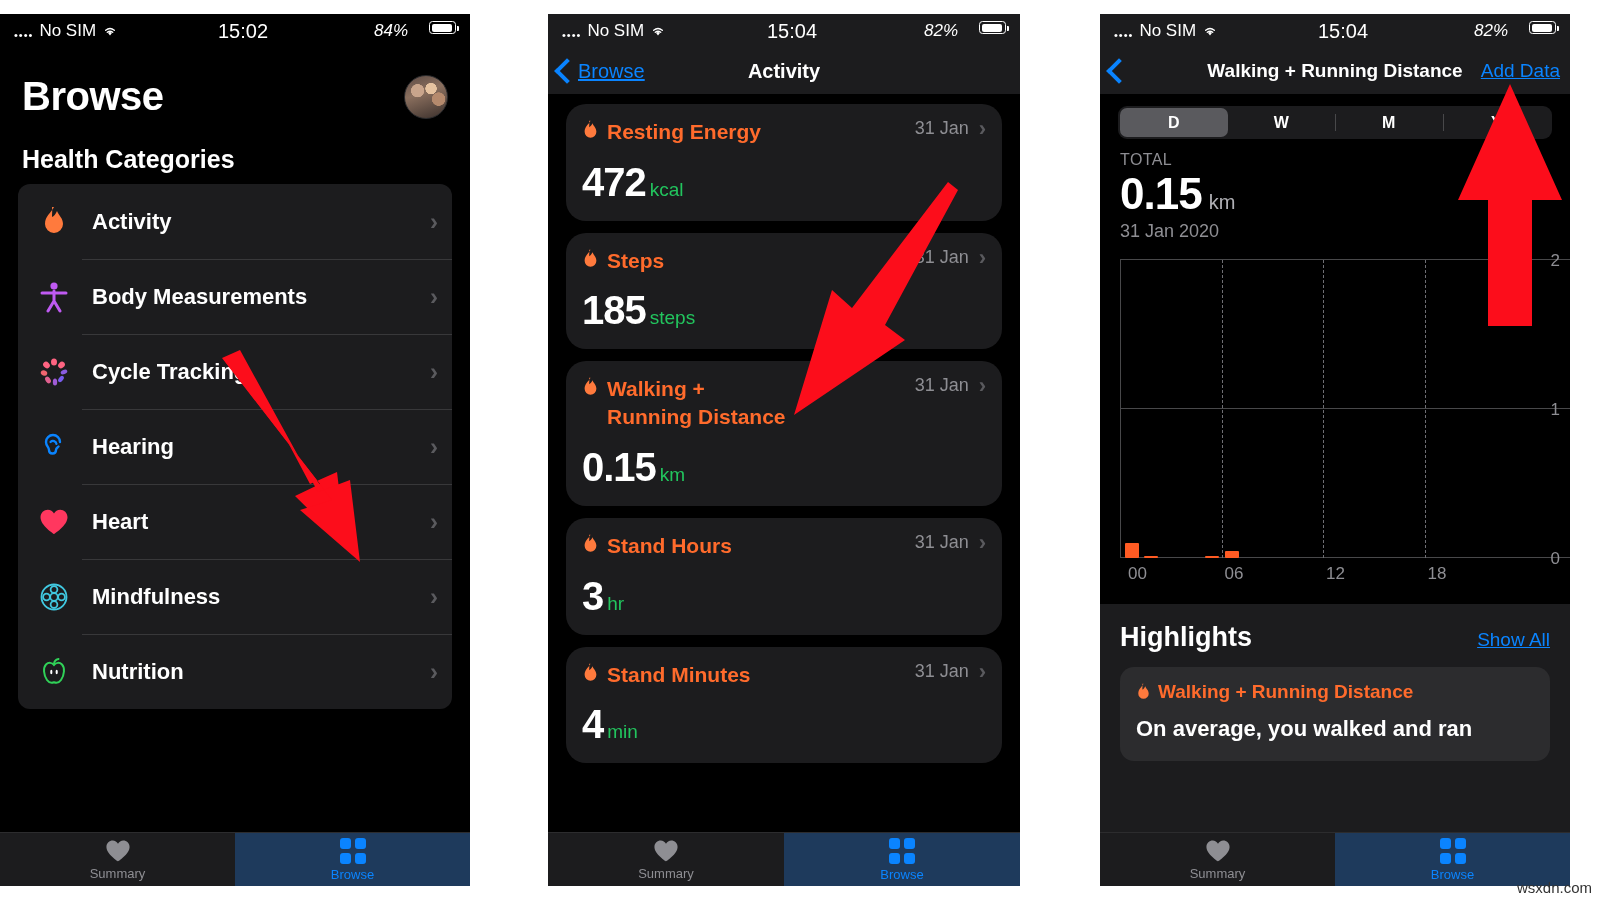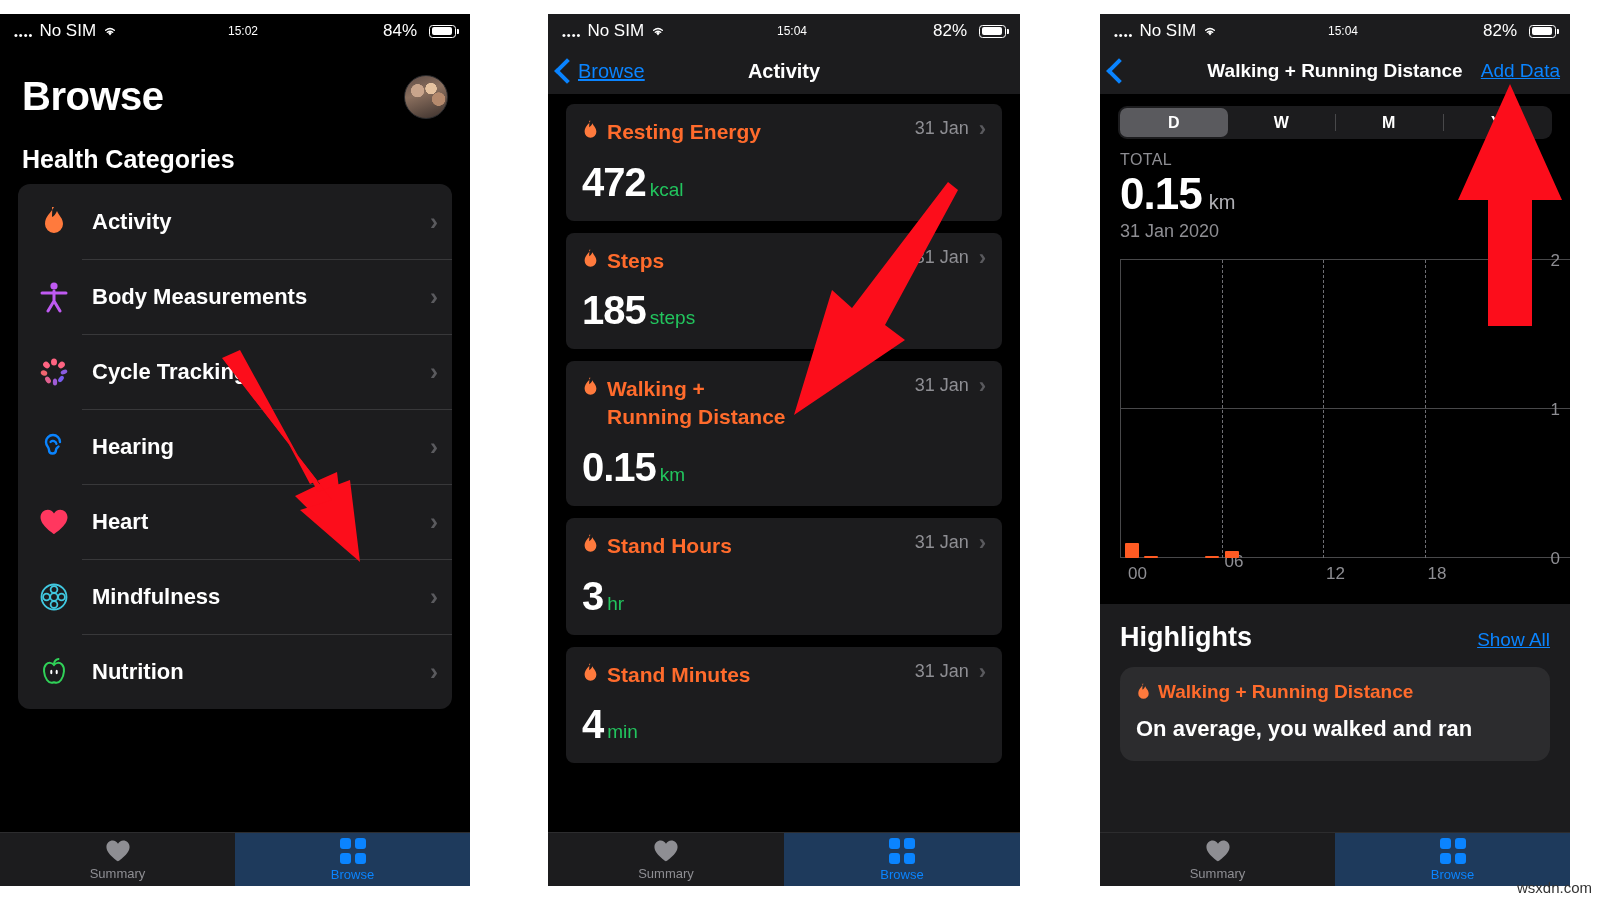--- a/index.html
+++ b/index.html
@@ -24,23 +24,23 @@
   
   .statusbar {
     height: 34px; display: flex; align-items: center;
     color: #fff; font-size: 17px; font-weight: 500;
     position: relative; padding: 0 14px;
   }
   .sb-left { display: flex; align-items: center; gap: 6px; }
   .sb-dots { letter-spacing: 1px; font-size: 11px; color:#fff; position:relative; top:4px;}
   .sb-center {
     position: absolute; left: 16px; right: 0; text-align: center;
-    font-size: 12px; font-weight: 500; pointer-events: none;
-  }
-  .sb-right { margin-left: auto; display: flex; align-items: center; gap: 12px; }
+    font-size: 20px; font-weight: 500; pointer-events: none;
+  }
+  .sb-right { margin-left: auto; display: flex; align-items: flex-start; gap: 21px; font-style: italic; }
   .batt {
     width: 27px; height: 13px; border: 1.5px solid #fff; border-radius: 3.5px;
     position: relative; display: inline-block;
   }
   .batt::after {
     content:""; position:absolute; right:-4px; top:3.5px;
     width:2px; height:5px; background:#fff; border-radius:0 1px 1px 0;
   }
   .batt i { position:absolute; left:1.5px; top:1.5px; bottom:1.5px; width:83%;
             background:#fff; border-radius:2px; display:block; }
@@ -112,21 +112,21 @@
   }
   .nav-right { margin-left:auto; color:#0a84ff; font-size:20px; z-index:2; text-decoration:underline;}
   .chev-left {
     width:12px; height:12px; border-left:3px solid #0a84ff; border-bottom:3px solid #0a84ff;
     transform: rotate(45deg); display:inline-block;
   }
   .chev-left.big { width:18px;height:18px;border-width:4px;}
 
   .cards { padding: 10px 18px 0 18px; }
   .mcard {
-    background:#1c1c1e; border-radius: 8px; padding: 14px 16px 16px 16px;
+    background:#1c1c1e; border-radius: 20px; padding: 14px 16px 16px 16px;
     margin-bottom: 12px;
   }
   .mcard-head { display:flex; align-items:flex-start; }
   .mcard-title {
     color:#ff6b2c; font-size: 21px; font-weight:bold; line-height:1.32;
     display:flex; gap:8px; align-items:flex-start; flex:1;
   }
   .flame { flex: 0 0 auto; margin-top:2px; }
   .mcard-date { color:#8e8e93; font-size:18px; white-space:nowrap; margin-left:8px;}
   .mcard-chev { color:#5a5a5e; font-size:22px; margin-left:10px; line-height:1; font-weight:600;}
@@ -512,21 +512,21 @@
       <div class="chart" id="chart-area">
           <div class="gl-h" style="bottom: 0px;"></div>
           <div class="ylab" style="bottom: -11px;">0</div>
           <div class="gl-h" style="bottom: 149px;"></div>
           <div class="ylab" style="bottom: 138px;">1</div>
           <div class="gl-h" style="bottom: 298px;"></div>
           <div class="ylab" style="bottom: 287px;">2</div>
           <div class="gl-v solid" style="left: 0px;"></div>
           <div class="xlab" style="left: 8px; top: 304px;">00</div>
           <div class="gl-v" style="left: 101.5px;"></div>
-          <div class="xlab" style="left: 104.5px; top: 292px;">06</div>
+          <div class="xlab" style="left: 104.5px; top: 304px;">06</div>
           <div class="gl-v" style="left: 203px;"></div>
           <div class="xlab" style="left: 206px; top: 304px;">12</div>
           <div class="gl-v" style="left: 304.5px;"></div>
           <div class="xlab" style="left: 307.5px; top: 304px;">18</div>
           <div class="bar" style="left: 5.075px; width: 14px; height: 14.9px; background: rgb(255, 91, 35);"></div>
           <div class="bar" style="left: 23.6833px; width: 14px; height: 2px; background: rgb(255, 91, 35);"></div>
           <div class="bar" style="left: 84.5833px; width: 14px; height: 2px; background: rgb(255, 91, 35);"></div>
           <div class="bar" style="left: 104.883px; width: 14px; height: 6.705px; background: rgb(255, 91, 35);"></div>
         </div>
     </div>

